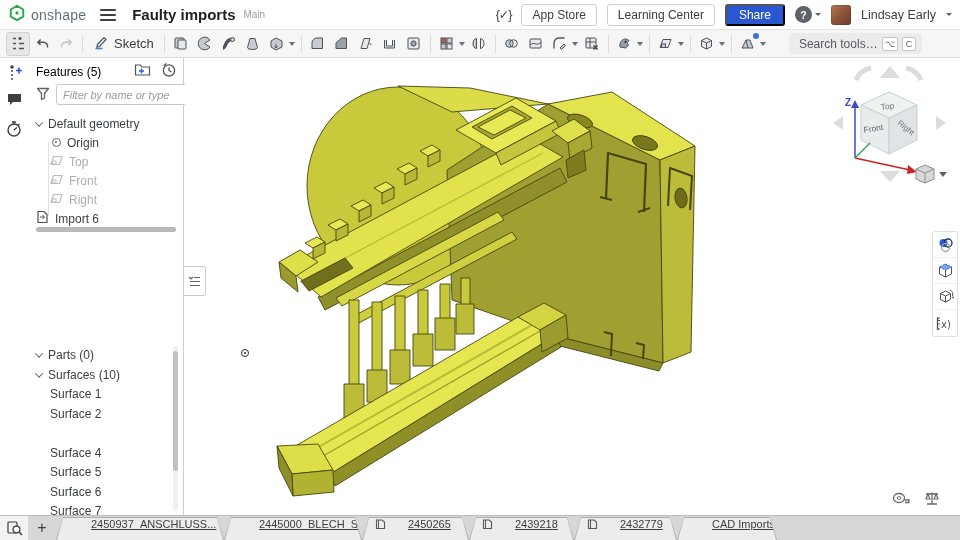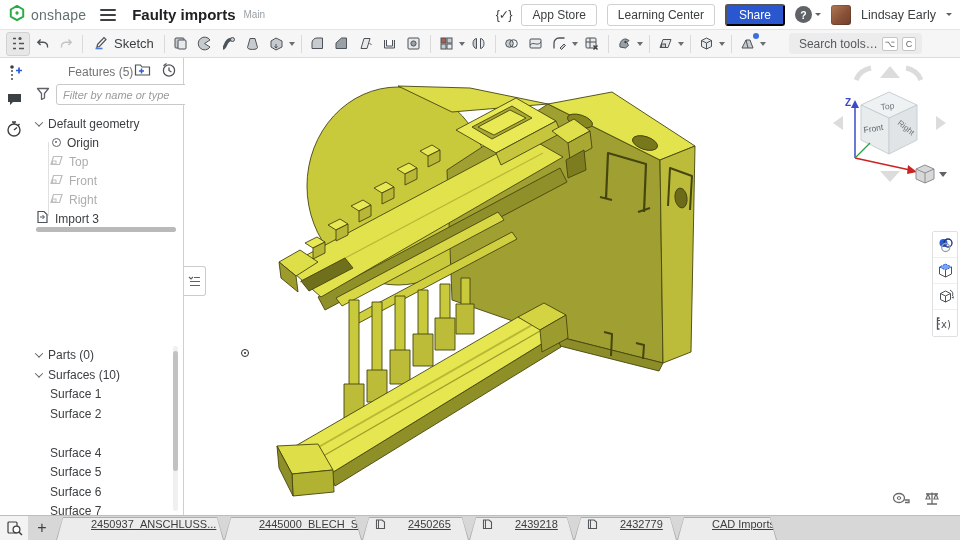--- a/index.html
+++ b/index.html
@@ -37,21 +37,21 @@
   .search-tools { margin-left:auto; margin-right:32px; height:21px; background:#ececec; border-radius:4px; display:flex; align-items:center; padding:0 6px 0 10px; gap:4px; cursor:pointer; flex:0 0 auto; }
   .search-tools-label { font-size:12px; color:#55585c; }
   .key-badge { min-width:14px; height:14px; border:1px solid #c6c6c6; background:#fff; border-radius:2px; font-size:9px; color:#666; display:flex; align-items:center; justify-content:center; padding:0 2px; }
   .badge-dot { position:absolute; right:1px; top:1px; width:6px; height:6px; border-radius:50%; background:#3b6fe0; }
 
   
   .left-strip { position:absolute; left:0; top:58px; width:28px; height:457px; background:#fff; }
   .strip-icon { width:28px; height:26px; display:flex; align-items:center; justify-content:center; cursor:pointer; }
   .left-panel { position:absolute; left:28px; top:58px; width:156px; height:457px; background:#fff; border-right:1px solid #cfcfcf; }
   .fp-header { position:absolute; left:8px; top:4px; right:6px; display:flex; align-items:center; }
-  .fp-title { font-size:12px; color:#737373;margin-left:32px; }
+  .fp-title { font-size:12px; color:#000000; }
   .fp-hicons { margin-left:auto; display:flex; gap:10px; }
   .filter-row { position:absolute; left:8px; top:26px; right:6px; display:flex; align-items:center; gap:6px; }
   .filter-input { flex:1; height:21px; border:1px solid #c9c9c9; border-radius:3px; font-size:11px; font-style:italic; color:#444; padding:0 6px; outline:none; font-family:"Liberation Sans",sans-serif; }
   .filter-input::placeholder { color:#9a9a9a; }
   .tree-row { position:absolute; left:8px; right:4px; height:19px; display:flex; align-items:center; gap:6px; font-size:12px; color:#3c4043; cursor:pointer; }
   .tree-row.dim { color:#adadad; }
   .chev { width:6px; height:6px; border-right:1.5px solid #5f6368; border-bottom:1.5px solid #5f6368; transform:rotate(45deg) translate(-1px,-1px); flex:0 0 auto; }
   .guide-line { position:absolute; left:20px; top:84px; width:1px; height:74px; background:#e0e0e0; }
   .origin-ico { width:9px; height:9px; border:1.5px solid #5f6368; border-radius:50%; position:relative; flex:0 0 auto; }
   .origin-ico::after { content:""; position:absolute; left:2px; top:2px; width:2px; height:2px; border-radius:50%; background:#5f6368; }
@@ -354,21 +354,21 @@
             <path d="M1 9.5 L3.5 1.5 H12 L9.5 9.5 Z" fill="none" stroke="#bdbdbd" stroke-width="1.2"></path>
             <rect x="2.5" y="6" width="3.5" height="3" fill="none" stroke="#bdbdbd"></rect>
           </svg></span>
       <span>Right</span>
     </div>
     <div class="tree-row" style="top:151px">
       <span><svg width="13" height="14" viewBox="0 0 13 14">
             <path d="M2 1.5 h6 l3 3 V12.5 H2 Z" fill="none" stroke="#4d5358" stroke-width="1.2"></path>
             <path d="M4 7 h4 M6.5 5 L8.5 7 6.5 9" fill="none" stroke="#4d5358"></path>
           </svg></span>
-      <span>Import 3</span>
+      <span>Import 6</span>
     </div>
     <div class="hscroll"></div>
 
     <div class="tree-row" style="top:287px">
       <span class="chev"></span>
       <span>Parts (0)</span>
     </div>
     <div class="tree-row" style="top:307px">
       <span class="chev"></span>
       <span>Surfaces (10)</span>

